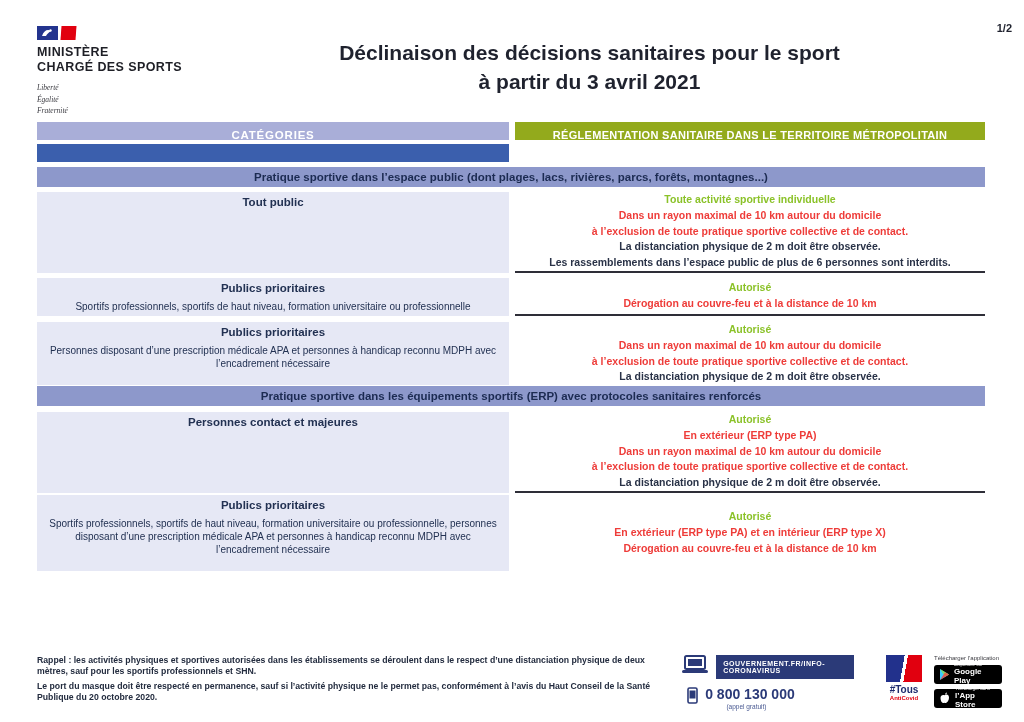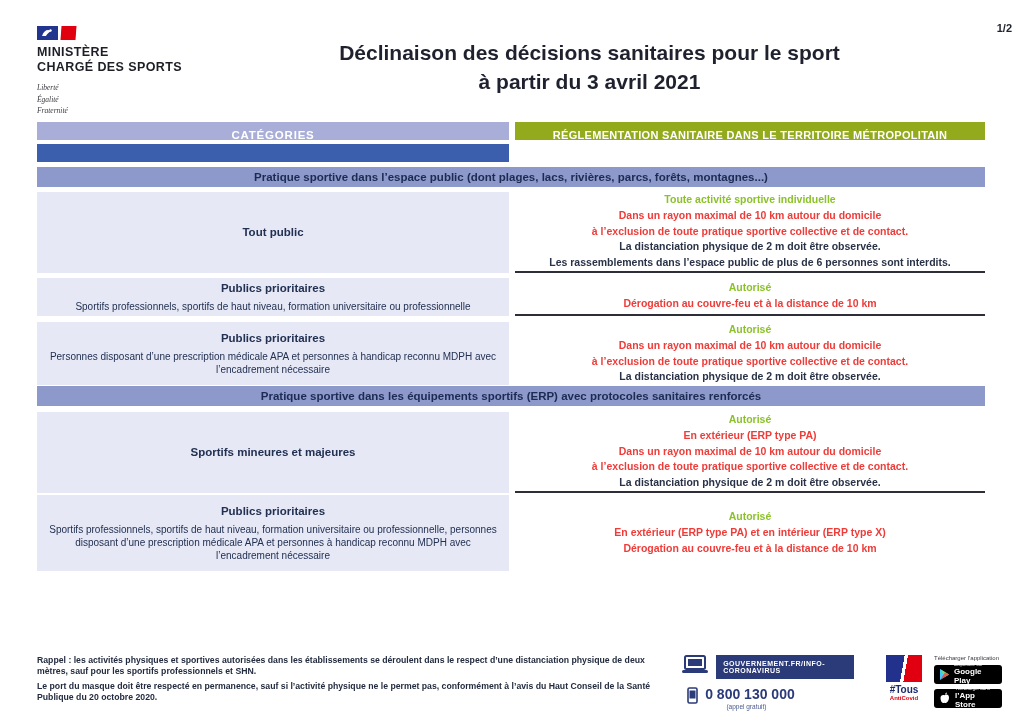--- a/index.html
+++ b/index.html
@@ -25,21 +25,21 @@
   .hdr { height:18px; line-height:26px; text-align:center; font-weight:bold; }
   .h-cat { background:#a9aed8; color:#fff; font-size:11.5px; letter-spacing:.8px; }
   .h-reg { background:#93aa1c; color:#fff; font-size:11px; letter-spacing:.3px; }
   .h-blue { background:#3b5fad; }
   .h-att { background:#e9ecd8; color:#212f4d; font-size:11px; letter-spacing:.3px; }
   .mb4{margin-bottom:4px;} .mb5{margin-bottom:5px;} .mb6{margin-bottom:6px;}
   .section-bar { height:20px; line-height:20px; text-align:center; background:#8d98cb;
                  color:#1c2b52; font-weight:bold; font-size:11.5px; }
   .row { align-items:stretch; }
   .lcell { background:#e6e8f5; color:#223152; display:flex; flex-direction:column;
-           justify-content:center; align-items:center; text-align:center; padding:3px 6px; }
+           align-items:center; text-align:center; padding:3px 6px; }
   .ltitle { font-weight:bold; font-size:11.5px; line-height:1.3; }
   .lsub { font-weight:normal; font-size:10px; line-height:1.3; margin-top:4px; }
   .rcell { background:#fff; display:flex; flex-direction:column; justify-content:center;
            align-items:center; text-align:center; font-weight:bold; font-size:10.5px; line-height:1.5; }
   .rcell.sep { border-bottom:2px solid #2e2e38; }
   .t-green { color:#8bc229; }
   .t-red   { color:#ee3c39; }
   .t-navy  { color:#293247; }
   .h80{height:80px;} .h38{height:38px;} .h60{height:60px;} .h77{height:77px;} .h76{height:76px;}
 
@@ -145,21 +145,21 @@
       <div class="t-red">Dans un rayon maximal de 10 km autour du domicile</div>
       <div class="t-red">à l’exclusion de toute pratique sportive collective et de contact.</div>
       <div class="t-navy">La distanciation physique de 2 m doit être observée.</div>
     </div>
   </div>
 
   <div class="section-bar mb6">Pratique sportive dans les équipements sportifs (ERP) avec protocoles sanitaires renforcés</div>
 
   <div class="grid row mb6 h77">
     <div class="lcell">
-      <div class="ltitle">Sportifs mineures et majeures</div>
+      <div class="ltitle">Personnes contact et majeures</div>
     </div>
     <div class="rcell sep">
       <div class="t-green">Autorisé</div>
       <div class="t-red">En extérieur (ERP type PA)</div>
       <div class="t-red">Dans un rayon maximal de 10 km autour du domicile</div>
       <div class="t-red">à l’exclusion de toute pratique sportive collective et de contact.</div>
       <div class="t-navy">La distanciation physique de 2 m doit être observée.</div>
     </div>
   </div>
 

